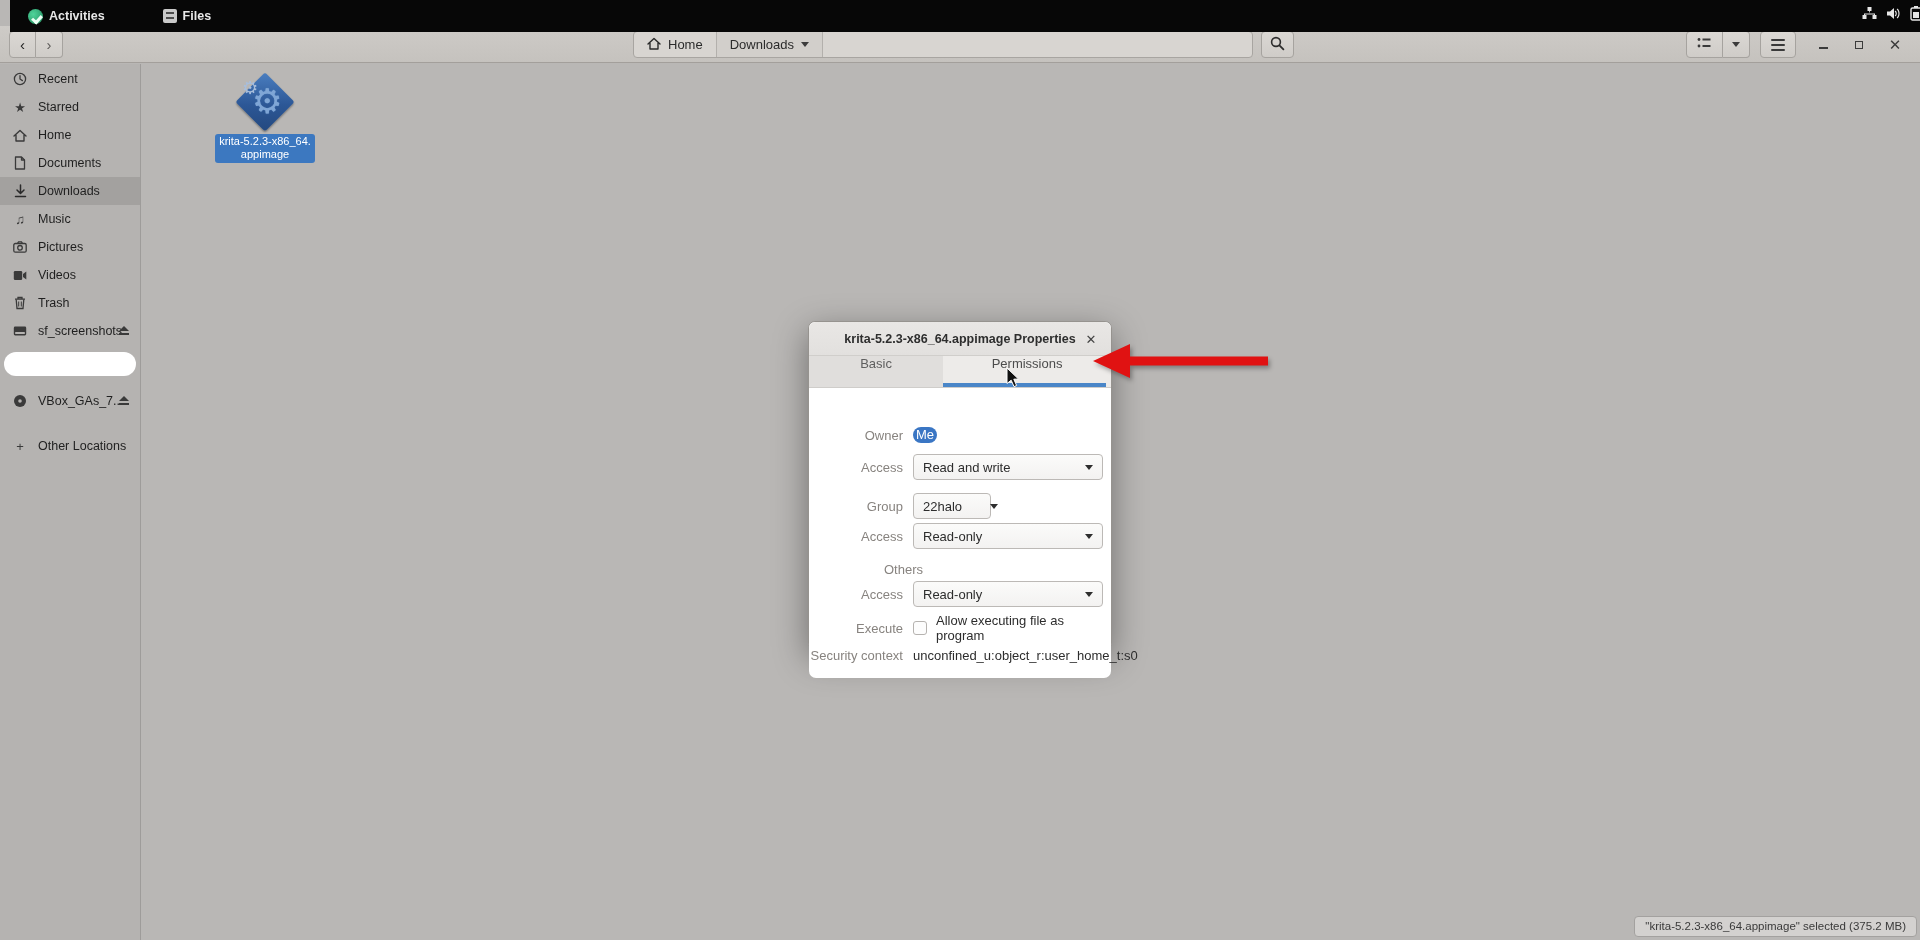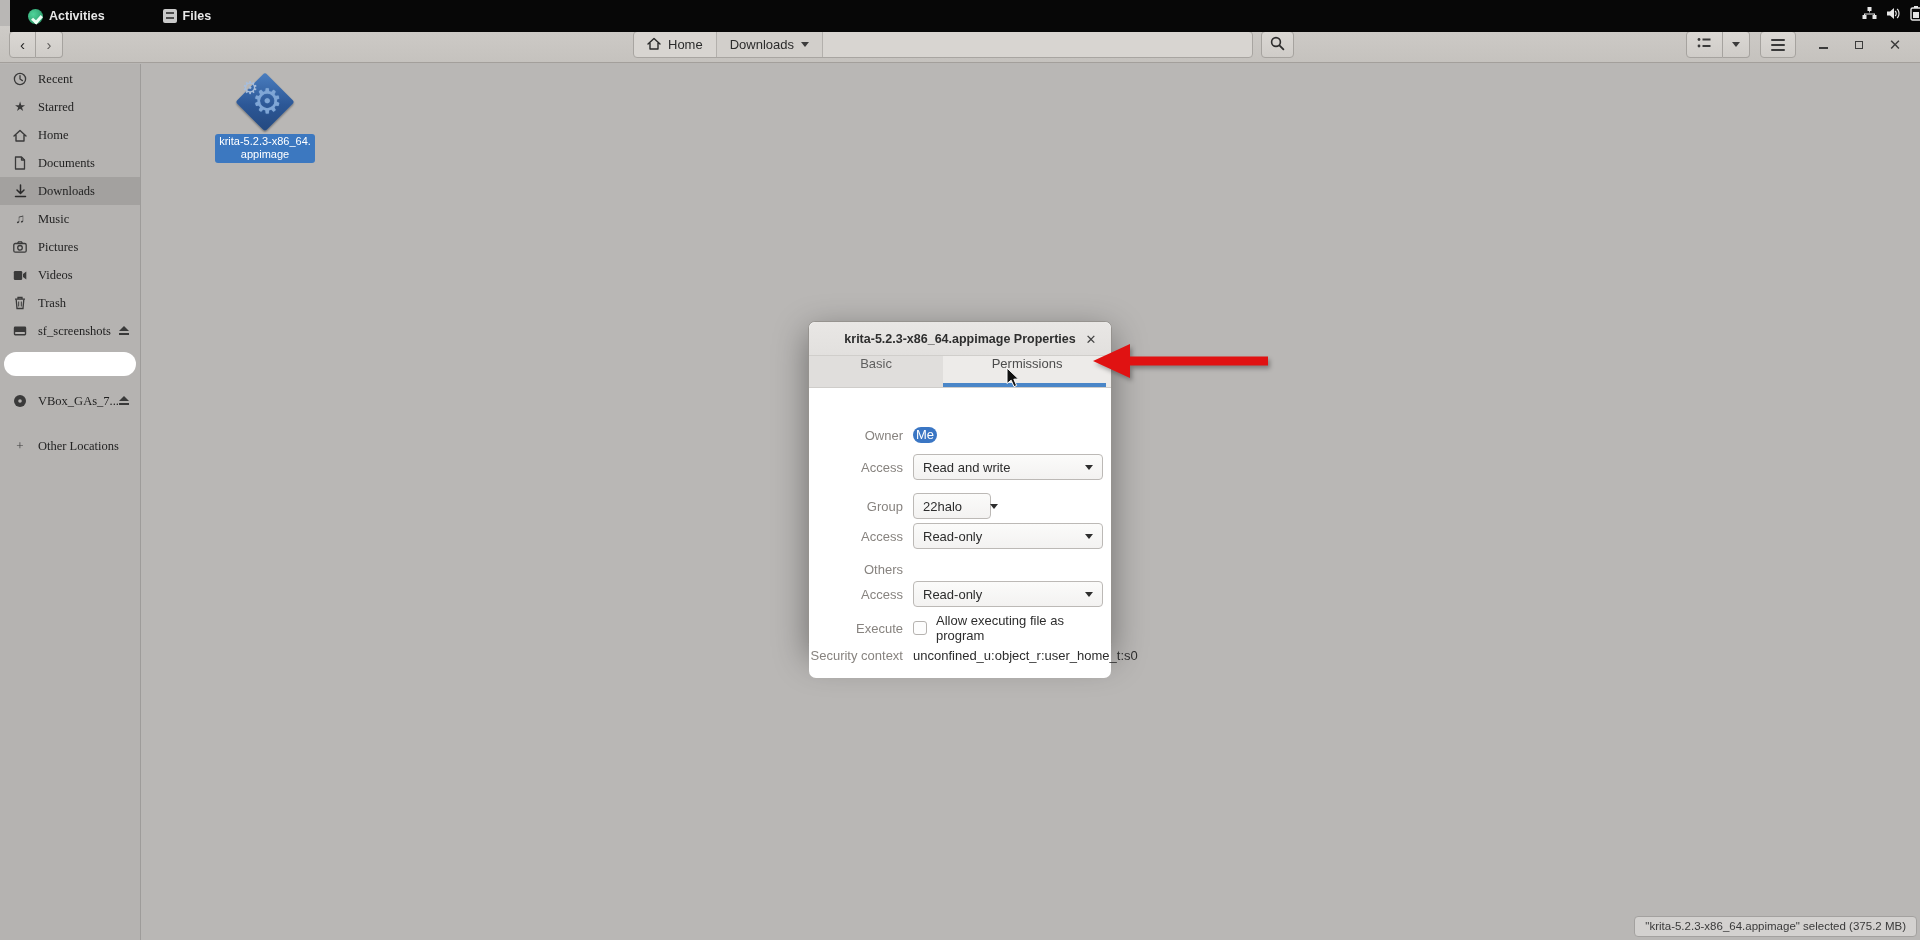--- a/index.html
+++ b/index.html
@@ -40,21 +40,21 @@
   .view-caret-btn { width:27px; height:27px; border-left:none; border-top-left-radius:0; border-bottom-left-radius:0; }
   .menu-btn { width:36px; height:27px; flex-direction:column; gap:3px; margin-right:16px; }
   .menu-btn i { width:14px; height:2px; background:#3a3a3a; border-radius:1px; }
   .win-controls { display:flex; align-items:center; gap:14px; }
   .wc { width:22px; height:22px; display:flex; align-items:center; justify-content:center; }
   .wc-min i { width:9px; height:2px; background:#3b3b3b; margin-top:6px; }
   .wc-max i { width:8px; height:8px; border:1.5px solid #3b3b3b; }
   .wc-close { font-size:15px; color:#3b3b3b; font-weight:bold; }
 
   
-  .sidebar { position:absolute; left:0; top:38px; width:141px; height:876px; background:#b5b3b1; border-right:1px solid #9e9c9a; padding-top:1px;font-family:Liberation Serif, serif; }
+  .sidebar { position:absolute; left:0; top:38px; width:141px; height:876px; background:#b5b3b1; border-right:1px solid #9e9c9a; padding-top:1px; }
   .side-item { height:28px; display:flex; align-items:center; gap:10px; padding:0 12px; color:#1f1f1f; position:relative; font-size:12.5px; }
   .side-item.selected { background:#a3a19f; }
   .side-item .sicon { width:16px; display:flex; justify-content:center; color:#3a3a3a; font-size:13px; flex:none; }
   .side-item svg { display:block; }
   .eject { position:absolute; right:10px; top:8px; }
   .blank-pill { margin:7px 4px 0 4px; height:24px; background:#ffffff; border-radius:12px; }
   .side-item.vbox { margin-top:11px; }
   .side-item.other { margin-top:17px; color:#222; }
   .plus-glyph { font-size:14px; color:#333; }
 
@@ -376,21 +376,21 @@
     </div>
 
     <div class="drow" style="top:107px;">
       <span class="dlabel">Access</span>
       <div class="combo wide">
         <span>Read-only</span>
         <span class="caret-down"></span>
       </div>
     </div>
 
-    <div class="drow" style="top:145px; height:16px;">
+    <div class="drow" style="top:145px; height:16px;padding-left:20px;">
       <span class="dlabel">Others</span>
     </div>
 
     <div class="drow" style="top:165px;">
       <span class="dlabel">Access</span>
       <div class="combo wide">
         <span>Read-only</span>
         <span class="caret-down"></span>
       </div>
     </div>

